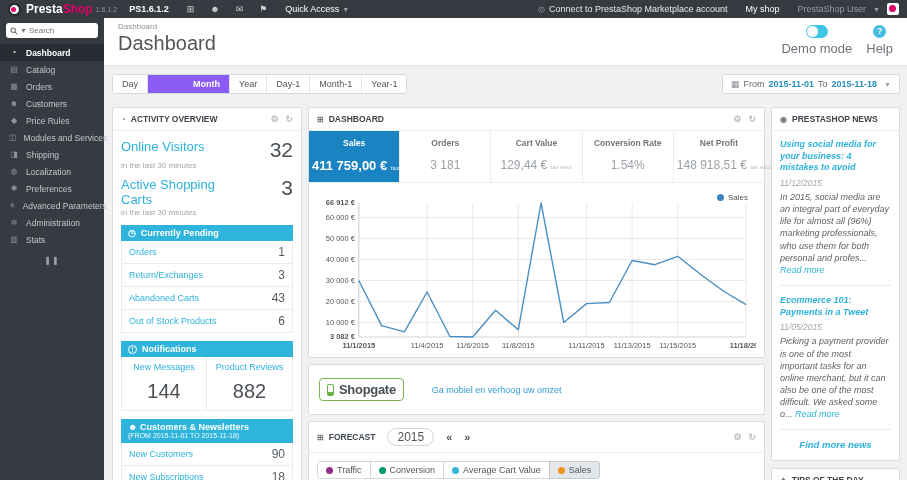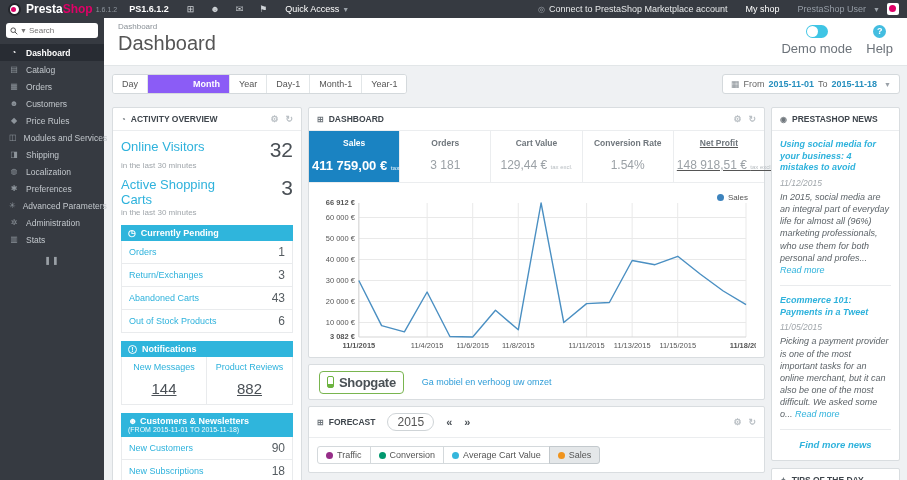--- a/index.html
+++ b/index.html
@@ -86,40 +86,40 @@
 .bang{display:inline-block;width:9px;height:9px;border:1px solid #fff;border-radius:50%;font-size:7px;line-height:8px;text-align:center;font-weight:bold;flex-shrink:0;}
 .rows{border:1px solid #e9ebed;border-top:0;}
 .rowi{display:flex;justify-content:space-between;align-items:center;padding:4px 7px;border-bottom:1px solid #e9ebed;cursor:pointer;}
 .rowi:last-child{border-bottom:0;}
 .rowi .rl{color:#2eb2dc;font-size:9px;}
 .rowi .rv{color:#555c61;font-size:12px;}
 .notif-grid{display:grid;grid-template-columns:1fr 1fr;border:1px solid #e9ebed;border-top:0;}
 .notif-cell{text-align:center;padding:5px 4px 7px;cursor:pointer;}
 .notif-cell:first-child{border-right:1px solid #e9ebed;}
 .notif-cell .nl{color:#2eb2dc;font-size:9px;}
-.notif-cell .nv{color:#4a5056;font-size:15px;margin-top:8px;text-decoration:underline;}
+.notif-cell .nv{color:#4a5056;font-size:20px;margin-top:8px;}
 
 
 .kpi-row{display:flex;border-bottom:1px solid #ebedef;}
 .kpi{flex:1;text-align:center;padding:7px 3px 9px;border-right:1px solid #ebedef;cursor:pointer;min-width:0;}
-.kpi:last-child{border-right:0;text-decoration:underline;}
+.kpi:last-child{border-right:0;}
 .kpi .lbl{font-size:8.5px;color:#6f767c;font-weight:bold;white-space:nowrap;}
 .kpi .val{font-size:12px;color:#9ba1a6;margin-top:10px;white-space:nowrap;}
 .kpi .sfx{font-size:6px;color:#b6bcc0;}
 .kpi.active{background:#1a83c2;}
 .kpi.active .lbl{color:#fff;}
 .kpi.active .val{color:#fff;font-size:13px;font-weight:bold;}
 .kpi.active .sfx{color:rgba(255,255,255,.75);}
 .chart-wrap{position:relative;padding:8px 8px 2px;}
 .chart-legend{position:absolute;top:10px;right:16px;display:flex;align-items:center;gap:4px;font-size:8px;color:#555;}
 .dot{width:7px;height:7px;border-radius:50%;display:inline-block;}
 
 
 .ads{display:flex;gap:6px;margin-top:6px;}
-.ad{flex:1;background:#fff;border:1px solid #d9dde0;border-radius:2px;height:36px;display:flex;align-items:center;padding:0 10px;gap:18px;cursor:pointer;}
+.ad{flex:1;background:#fff;border:1px solid #d9dde0;border-radius:2px;height:51px;display:flex;align-items:center;padding:0 10px;gap:28px;cursor:pointer;}
 .shopgate-logo{display:flex;align-items:center;gap:5px;border:1px solid #79b54f;border-radius:4px;padding:3px 7px;}
 .sg-phone{width:7px;height:12px;border:1px solid #6cb33f;border-radius:2px;background:linear-gradient(to bottom,transparent 70%,#6cb33f 70%);}
 .sg-text{font-size:13px;color:#4a5156;font-weight:600;letter-spacing:-.3px;}
 .ad-link{font-size:9px;color:#2e9dd8;}
 .ebay-logo{font-size:20px;font-weight:bold;letter-spacing:-1.5px;line-height:1;}
 .ebay-logo .e{color:#e53238;}.ebay-logo .b{color:#0064d2;}.ebay-logo .a{color:#f5af02;}.ebay-logo .y{color:#86b817;}
 
 
 .forecast{margin-top:6px;}
 .year-pill{border:1px solid #cfd4d7;border-radius:9px;padding:1px 9px;font-size:12px;color:#555;margin-left:7px;font-weight:normal;}

